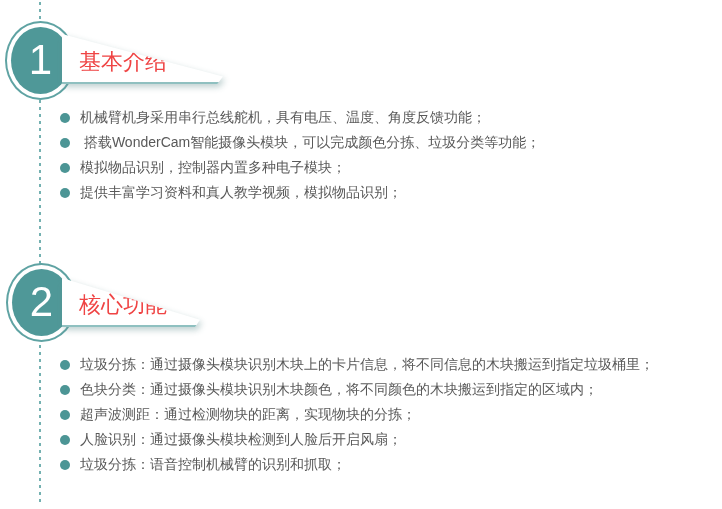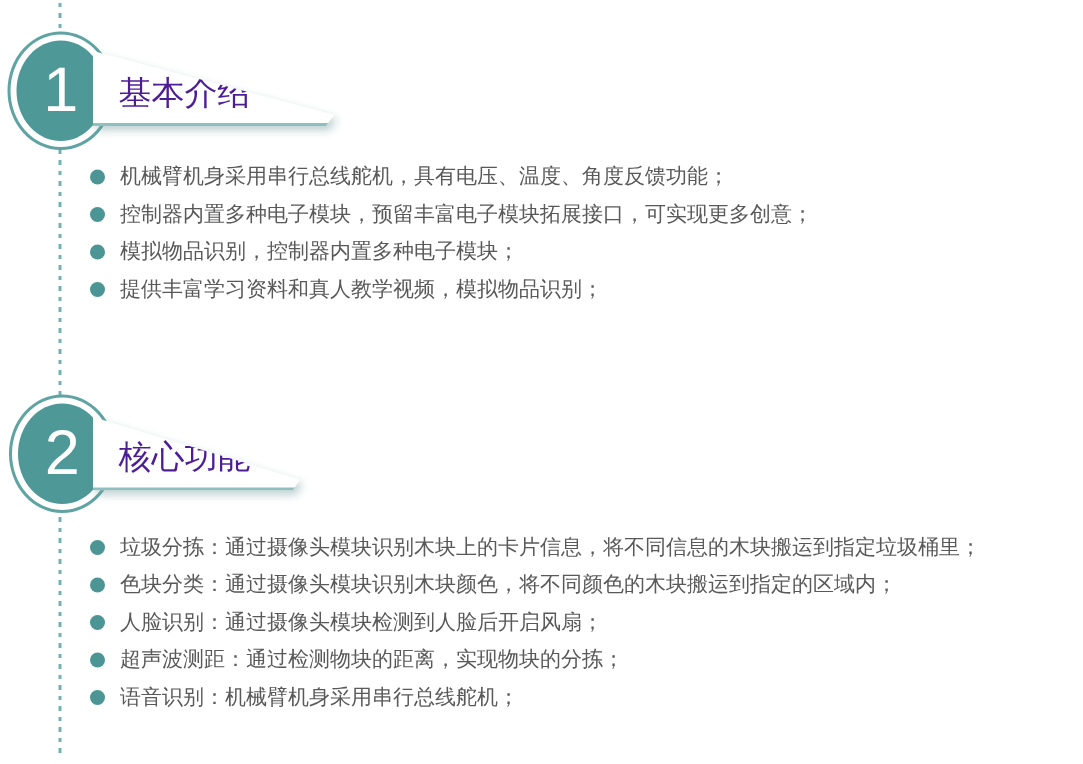--- a/index.html
+++ b/index.html
@@ -40,21 +40,21 @@
     border-bottom:2px solid #8fc0c0;
     box-sizing:border-box;
     clip-path:polygon(0 0,100% 85%,96.5% 100%,0 100%);
     display:flex;align-items:flex-end;
   }
   .banner1-wrap{left:62px;top:34px;}
   .banner1{width:161px;height:50px;}
   .banner2-wrap{left:62px;top:278px;}
   .banner2{width:138px;height:49px;}
   .banner-title{
-    color:#4c1d95;font-size:22px;line-height:1;
+    color:#ef4444;font-size:22px;line-height:1;
     padding:0 0 9px 17px;white-space:nowrap;
   }
   
   .bullets{
     position:absolute;left:60px;margin:0;padding:0;list-style:none;
   }
   .bullets1{top:105px;}
   .bullets2{top:352px;}
   .bullets li{
     display:flex;align-items:center;height:25px;white-space:nowrap;
@@ -86,21 +86,21 @@
     </div>
   </div>
 
   <ul class="bullets bullets1">
     <li>
       <span class="dot"></span>
       <span class="btxt">机械臂机身采用串行总线舵机，具有电压、温度、角度反馈功能；</span>
     </li>
     <li>
       <span class="dot"></span>
-      <span class="btxt">控制器内置多种电子模块，预留丰富电子模块拓展接口，可实现更多创意；</span>
+      <span class="btxt">&nbsp;搭载WonderCam智能摄像头模块，可以完成颜色分拣、垃圾分类等功能；</span>
     </li>
     <li>
       <span class="dot"></span>
       <span class="btxt">模拟物品识别，控制器内置多种电子模块；</span>
     </li>
     <li>
       <span class="dot"></span>
       <span class="btxt">提供丰富学习资料和真人教学视频，模拟物品识别；</span>
     </li>
   </ul>
@@ -121,25 +121,25 @@
     <li>
       <span class="dot"></span>
       <span class="btxt">垃圾分拣：通过摄像头模块识别木块上的卡片信息，将不同信息的木块搬运到指定垃圾桶里；</span>
     </li>
     <li>
       <span class="dot"></span>
       <span class="btxt">色块分类：通过摄像头模块识别木块颜色，将不同颜色的木块搬运到指定的区域内；</span>
     </li>
     <li>
       <span class="dot"></span>
+      <span class="btxt">超声波测距：通过检测物块的距离，实现物块的分拣；</span>
+    </li>
+    <li>
+      <span class="dot"></span>
       <span class="btxt">人脸识别：通过摄像头模块检测到人脸后开启风扇；</span>
     </li>
     <li>
       <span class="dot"></span>
-      <span class="btxt">超声波测距：通过检测物块的距离，实现物块的分拣；</span>
-    </li>
-    <li>
-      <span class="dot"></span>
-      <span class="btxt">语音识别：机械臂机身采用串行总线舵机；</span>
+      <span class="btxt">垃圾分拣：语音控制机械臂的识别和抓取；</span>
     </li>
   </ul>
 
 </div>
 
 </body></html>

